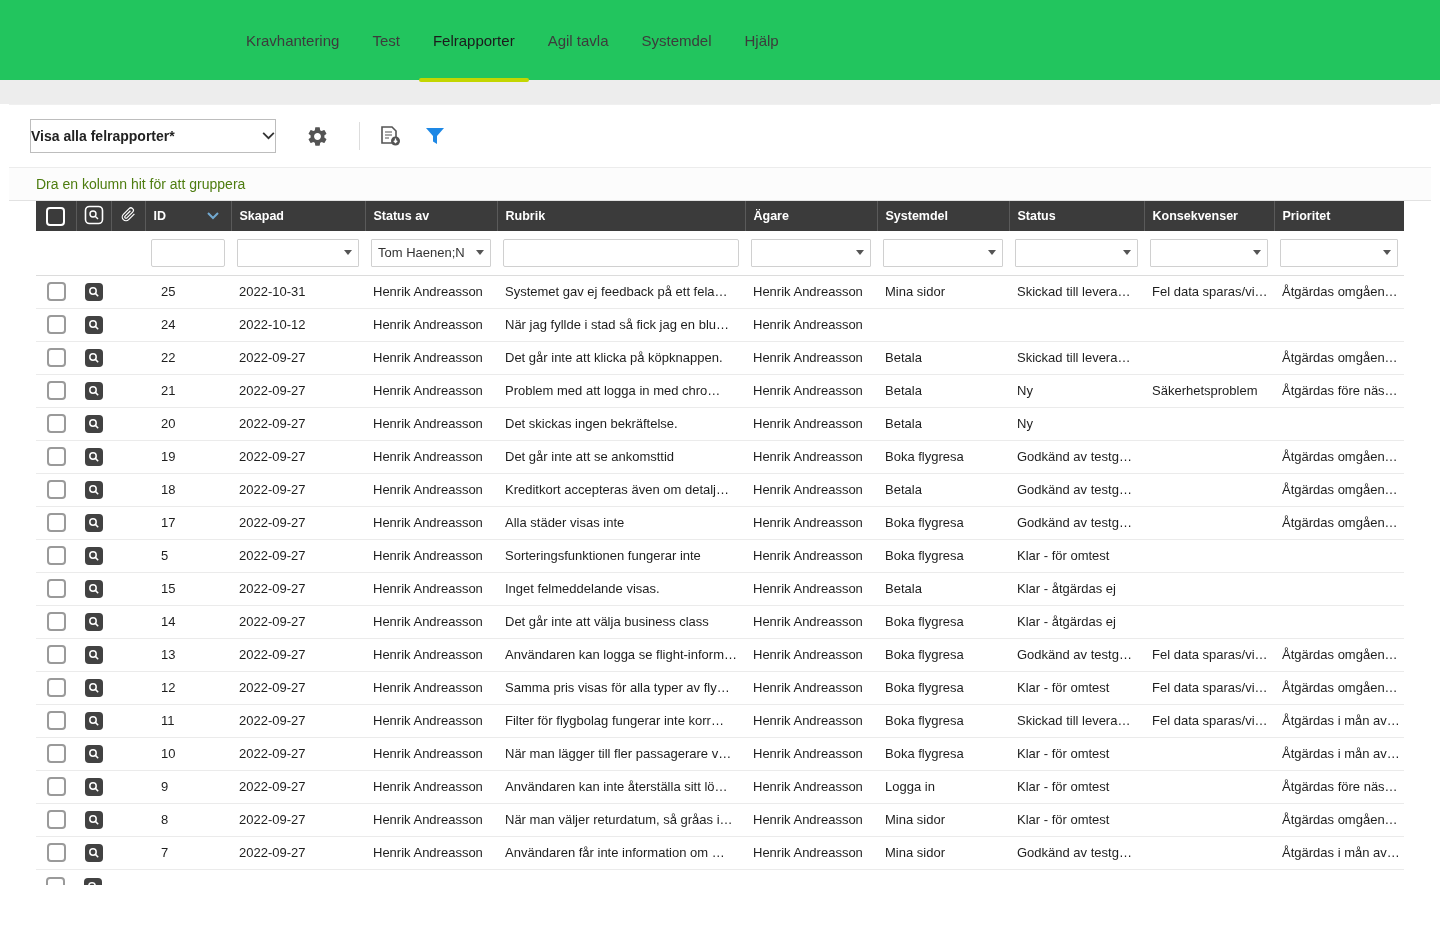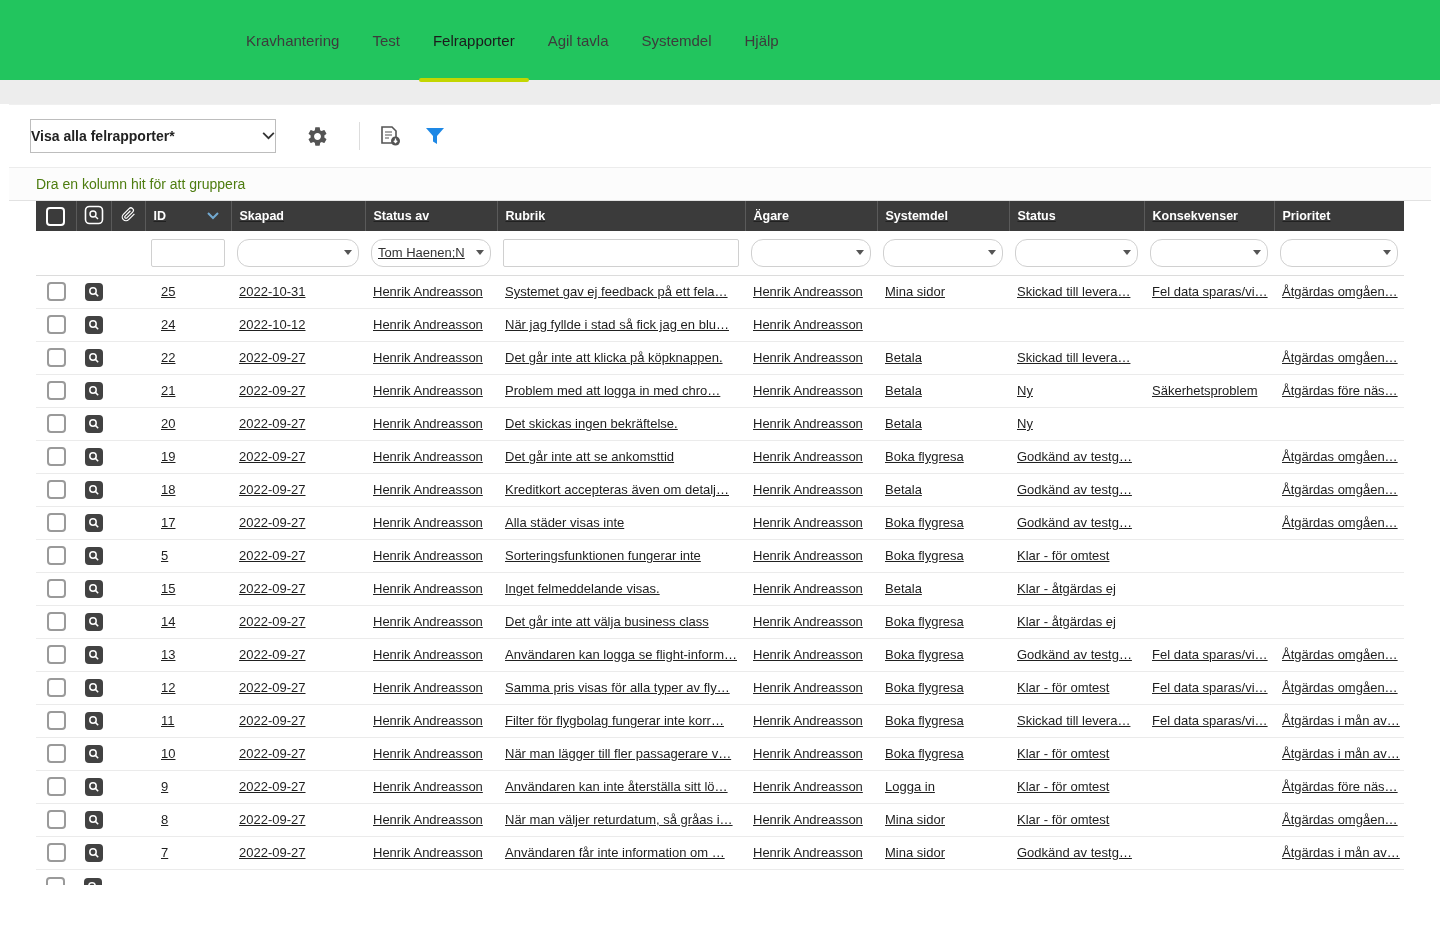--- a/index.html
+++ b/index.html
@@ -27,34 +27,34 @@
   .view-select{width:246px;height:34px;border:1px solid #bdbdbd;border-radius:0;display:flex;align-items:center;justify-content:space-between;padding:0 0;font-size:14px;font-weight:700;color:#222;cursor:pointer;background:#fff;}
   .icon-btn{border:none;background:none;padding:4px;margin-left:26px;cursor:pointer;display:flex;align-items:center;}
   .v-divider{width:1px;height:28px;background:#ddd;margin-left:26px;}
   .icon-btn.after-div{margin-left:14px;}
 
   
   .group-bar{height:34px;display:flex;align-items:center;padding-left:27px;font-size:14px;color:#4d7c0f;background:#fcfcfc;border-top:1px solid #ececec;border-bottom:1px solid #e2e2e2;}
 
   
   .table-wrap{margin:0 27px;}
-  table{border-collapse:collapse;table-layout:fixed;width:100%;text-decoration:underline;}
+  table{border-collapse:collapse;table-layout:fixed;width:100%;}
   col.c-check{width:40px;} col.c-prev{width:35px;} col.c-clip{width:34px;}
   col.c-id{width:86px;} col.c-skapad{width:134px;} col.c-skapadav{width:132px;}
   col.c-rubrik{width:248px;} col.c-agare{width:132px;} col.c-system{width:132px;}
   col.c-status{width:135px;} col.c-konsekv{width:130px;}
 
   tr.head-row th{background:var(--header-bg);color:#fff;height:30px;font-size:12.5px;font-weight:700;text-align:left;padding:0 8px;border-left:1px solid #5a5a5a;vertical-align:middle;}
   tr.head-row th:first-child{border-left:none;}
   tr.head-row th.icon-h{padding:0;text-align:center;}
   .idhead{display:flex;align-items:center;justify-content:space-between;padding-right:4px;}
 
   tr.filter-row th{background:#fff;height:44px;padding:0 6px;border-bottom:1px solid #dcdcdc;font-weight:400;vertical-align:middle;}
   .filter-input{width:100%;height:28px;border:1px solid #d0d0d0;border-radius:2px;padding:0 6px;font-size:13px;font-family:"Liberation Sans",sans-serif;background:#fff;}
-  .filter-select{height:28px;border:1px solid #d0d0d0;border-radius:12px;display:flex;align-items:center;justify-content:space-between;padding:0 6px;background:#fff;font-size:13px;color:#333;cursor:pointer;overflow:hidden;}
+  .filter-select{height:28px;border:1px solid #d0d0d0;border-radius:1px;display:flex;align-items:center;justify-content:space-between;padding:0 6px;background:#fff;font-size:13px;color:#333;cursor:pointer;overflow:hidden;}
   .filter-select .val{white-space:nowrap;overflow:hidden;}
   .caret{width:0;height:0;border-left:4px solid transparent;border-right:4px solid transparent;border-top:5px solid #555;flex:none;margin-left:4px;}
 
   tbody td{height:33px;border-bottom:1px solid #ebebeb;padding:0 8px;font-size:13px;color:#1e1e1e;white-space:nowrap;overflow:hidden;vertical-align:middle;}
   td.center,th.center{text-align:center;padding:0;}
   td.c-idcell{padding-left:16px;}
 
   .cb{width:19px;height:19px;border:2px solid #9a9a9a;border-radius:4px;display:inline-block;background:#fff;vertical-align:middle;cursor:pointer;}
   .cb-dark{border-color:#fff;background:transparent;}
   .preview-btn{display:inline-flex;vertical-align:middle;cursor:pointer;}

